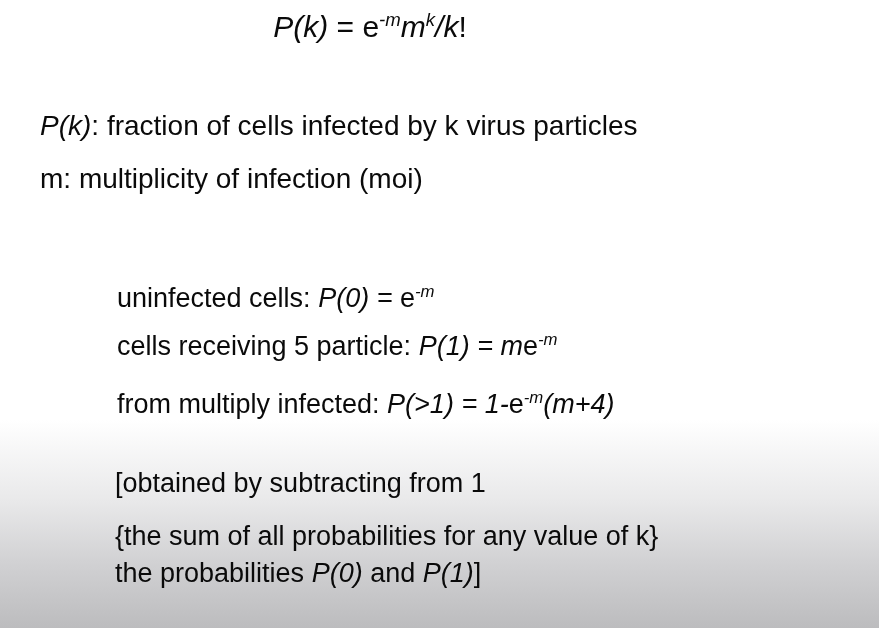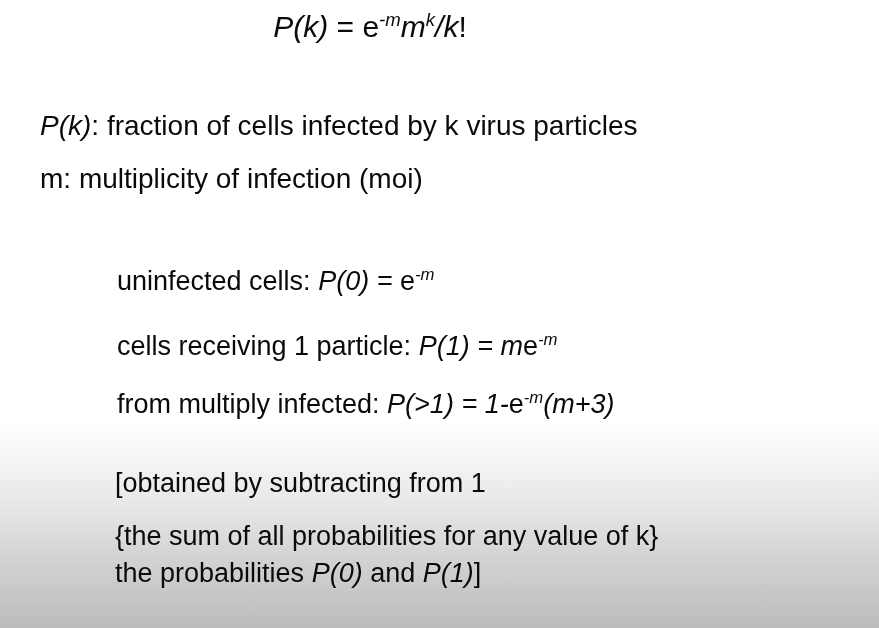--- a/index.html
+++ b/index.html
@@ -53,21 +53,21 @@
   .def-line.l1 { top: 110px; }
   .def-line.l2 { top: 163px; }
 
   
   .eq-line {
     position: absolute;
     left: 117px;
     font-size: 27px;
     white-space: nowrap;
   }
-  .eq-line.e1 { top: 266px; }
+  .eq-line.e1 { top: 283px; }
   .eq-line.e2 { top: 331px; }
   .eq-line.e3 { top: 389px; }
 
   
   .note-line {
     position: absolute;
     left: 115px;
     font-size: 27px;
     white-space: nowrap;
   }
@@ -101,25 +101,25 @@
 
     <div class="def-line l2">
       <span class="seg">m</span><span class="seg">: </span><span class="seg">multiplicity of infection (moi)</span>
     </div>
 
     <div class="eq-line e1">
       <span class="seg">uninfected cells: </span><i class="seg">P(0)</i><i class="seg"> = </i><span class="seg up">e</span><sup>-m</sup>
     </div>
 
     <div class="eq-line e2">
-      <span class="seg">cells receiving 1 particle: </span><i class="seg">P(1)</i><i class="seg"> = </i><i class="seg">m</i><span class="seg up">e</span><sup>-m</sup>
+      <span class="seg">cells receiving 5 particle: </span><i class="seg">P(1)</i><i class="seg"> = </i><i class="seg">m</i><span class="seg up">e</span><sup>-m</sup>
     </div>
 
     <div class="eq-line e3">
-      <span class="seg">from multiply infected: </span><i class="seg">P(&gt;1)</i><i class="seg"> = </i><i class="seg">1-</i><span class="seg up">e</span><sup>-m</sup><i class="seg">(m+3)</i>
+      <span class="seg">from multiply infected: </span><i class="seg">P(&gt;1)</i><i class="seg"> = </i><i class="seg">1-</i><span class="seg up">e</span><sup>-m</sup><i class="seg">(m+4)</i>
     </div>
 
     <div class="note-line n1">[obtained by subtracting from 1</div>
 
     <div class="note-line n2">{the sum of all probabilities for any value of k}</div>
 
     <div class="note-line n3">
       <span class="seg">the probabilities </span><i class="seg">P(0)</i><span class="seg"> and </span><i class="seg">P(1)</i><span class="seg">]</span>
     </div>
 

